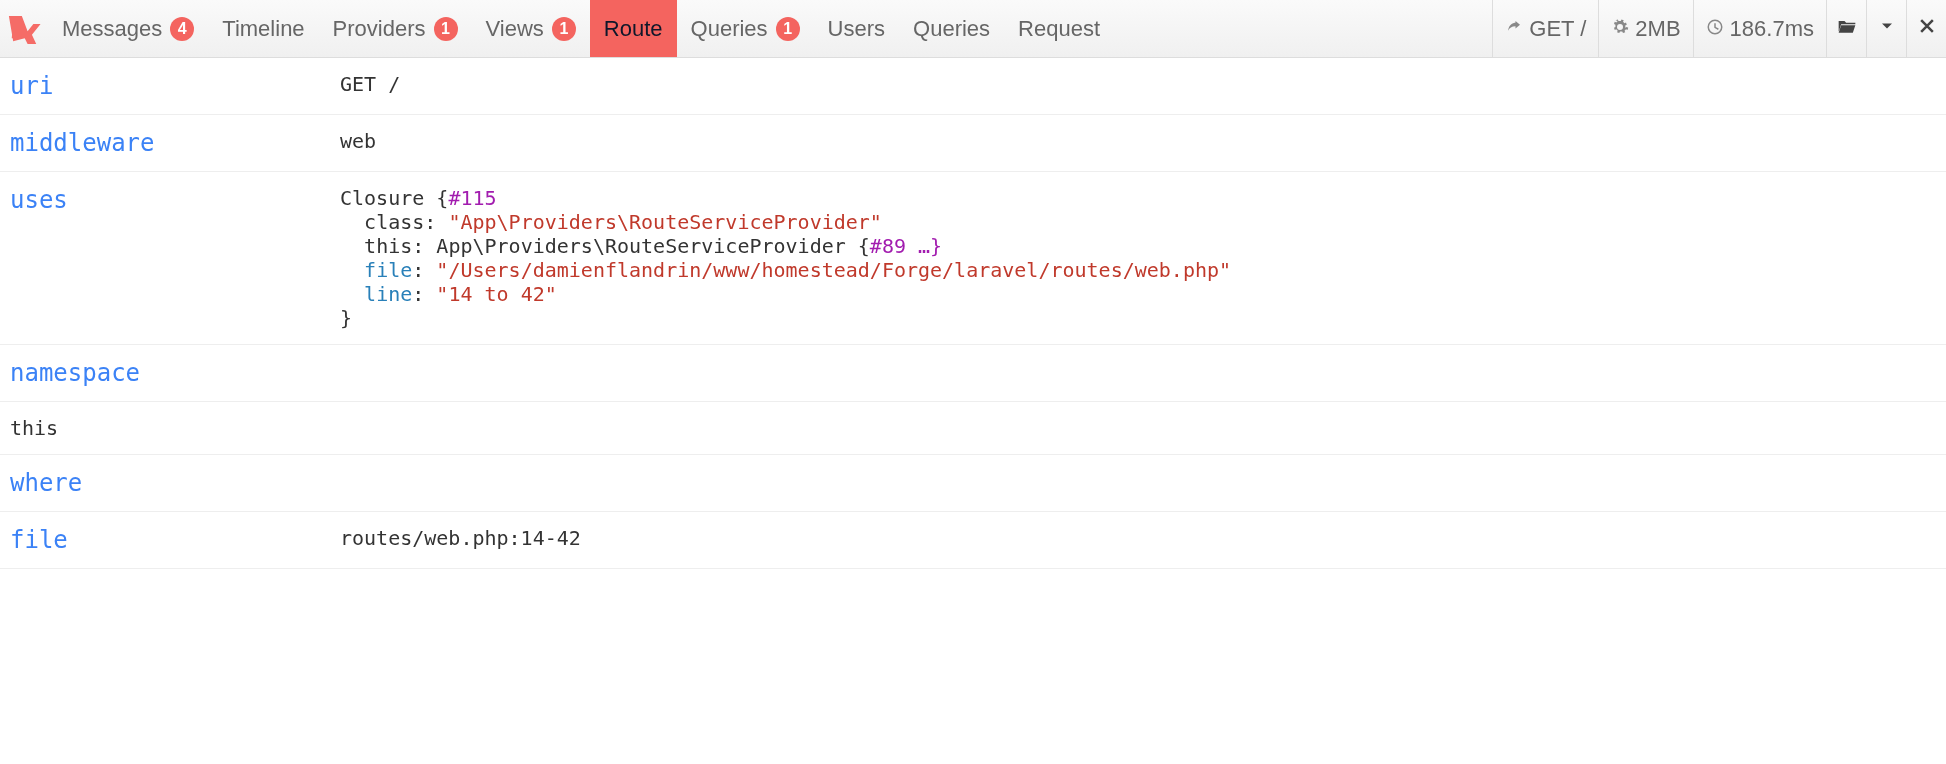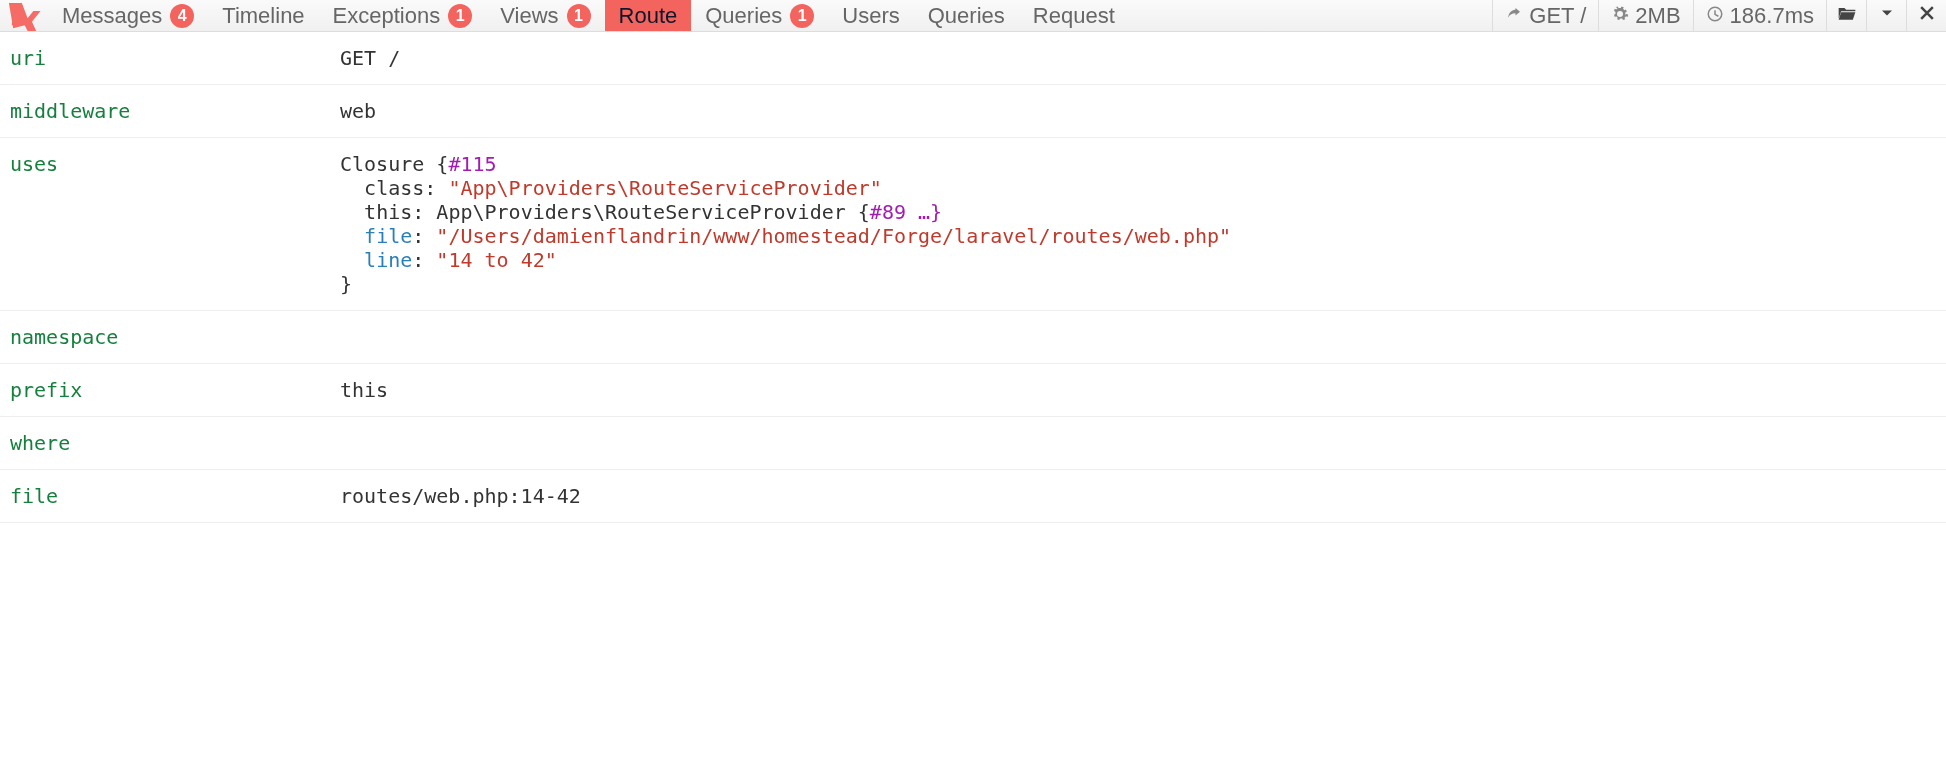--- a/index.html
+++ b/index.html
@@ -5,21 +5,21 @@
     * { margin: 0; padding: 0; box-sizing: border-box; }
     body {
       font-family: -apple-system, BlinkMacSystemFont, "Segoe UI", Helvetica, Arial, sans-serif;
       font-size: 18px;
       background: #fff;
       color: #333;
     }
     .toolbar {
       display: flex;
       align-items: center;
-      height: 32px;
+      height: 58px;
       background: linear-gradient(#fafafa, #f0f0f0);
       border-bottom: 1px solid #ddd;
     }
     .logo {
       width: 48px;
       height: 48px;
       display: flex;
       align-items: center;
       justify-content: center;
       flex-shrink: 0;
@@ -92,22 +92,22 @@
     .content { }
     .row {
       display: flex;
       border-bottom: 1px solid #eee;
       padding: 14px 10px;
     }
     .row .key {
       width: 330px;
       flex-shrink: 0;
       font-family: Menlo, Consolas, monospace;
-      font-size: 20px;
-      color: #15803d;
+      font-size: 24px;
+      color: #3b82f6;
     }
     .row .val {
       flex: 1;
       font-family: Menlo, Consolas, monospace;
       font-size: 20px;
       color: #333;
       white-space: pre;
     }
     .tok-ref { color: #a21caf; }
     .tok-key { color: #2980b9; }
@@ -127,21 +127,21 @@
   </div>
   <div class="tabs">
     <div class="tab">
       <span>Messages</span>
       <span class="badge">4</span>
     </div>
     <div class="tab">
       <span>Timeline</span>
     </div>
     <div class="tab">
-      <span>Exceptions</span>
+      <span>Providers</span>
       <span class="badge">1</span>
     </div>
     <div class="tab">
       <span>Views</span>
       <span class="badge">1</span>
     </div>
     <div class="tab active">
       <span>Route</span>
     </div>
     <div class="tab">
@@ -215,21 +215,20 @@
   <span class="tok-key">file</span><span class="tok-plain">: </span><span class="tok-str">"/Users/damienflandrin/www/homestead/Forge/laravel/routes/web.php"</span>
   <span class="tok-key">line</span><span class="tok-plain">: </span><span class="tok-str">"14 to 42"</span>
 <span class="tok-plain">}</span></div>
   </div>
 
   <div class="row">
     <div class="key">namespace</div>
   </div>
 
   <div class="row">
-    <div class="key">prefix</div>
     <div class="val">this</div>
   </div>
 
   <div class="row">
     <div class="key">where</div>
     <div class="val"></div>
   </div>
 
   <div class="row">
     <div class="key">file</div>

